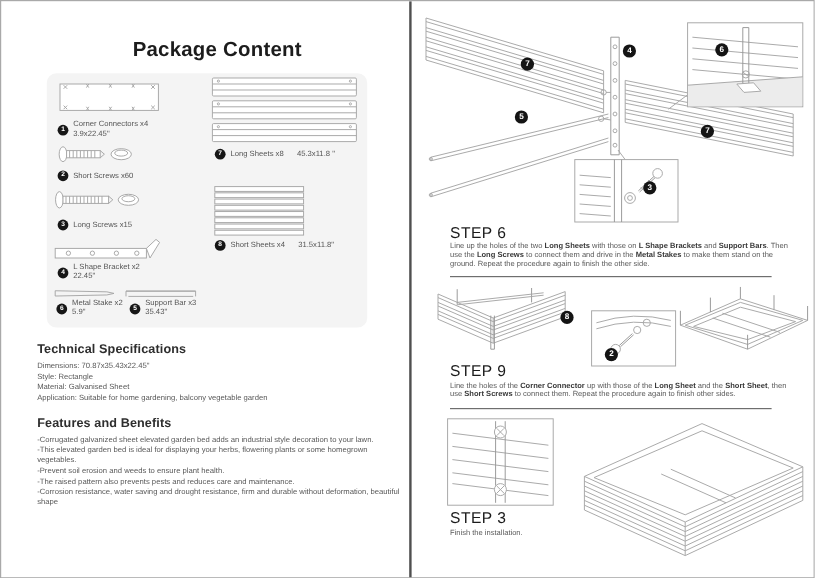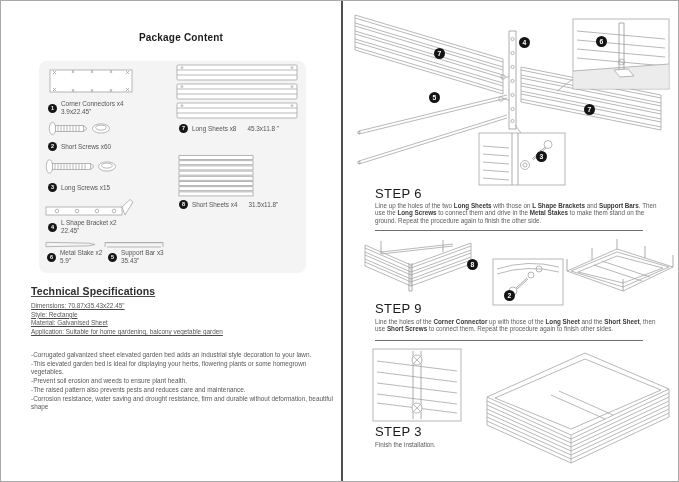--- a/index.html
+++ b/index.html
@@ -3,32 +3,32 @@
 <meta charset="utf-8">
 <style>
   html,body{margin:0;padding:0;background:#fff;}
   .page{
     position:relative;width:679px;height:482px;background:#fff;
     border:1px solid #a9a9a9;box-sizing:border-box;overflow:hidden;
     font-family:"Liberation Sans",sans-serif;color:#4a4a4a;
   }
   .abs{position:absolute;}
   
-  .title{left:30px;top:31px;width:300px;text-align:center;font-size:10px;
+  .title{left:30px;top:31px;width:300px;text-align:center;font-size:17px;
     font-weight:700;color:#1c1c1c;letter-spacing:.2px;margin:0;}
   .parts-box{left:38px;top:60px;width:267px;height:212px;background:#f4f4f4;border-radius:8px;}
   .part-row{position:absolute;display:flex;align-items:center;gap:4px;}
   .pbadge{width:9px;height:9px;border-radius:50%;background:#161616;color:#fff;
     font-size:5.5px;line-height:9px;text-align:center;font-weight:700;flex:0 0 9px;}
   .plabel,.psize{font-size:6.4px;color:#555;line-height:8px;white-space:nowrap;}
   .psize.inline{margin-left:7px;}
   .ptext{display:flex;flex-direction:column;}
   .sec-h{font-size:10.5px;font-weight:700;color:#2e2e2e;margin:0;letter-spacing:.1px;}
   .sm{font-size:6.4px;line-height:8.7px;color:#585858;margin:0;}
-  .tech{left:30px;top:284px;width:290px;text-decoration:underline;}
+  .tech{left:30px;top:284px;width:290px;}
   .tech .sm:first-of-type{margin-top:5px;}
   .feat{left:30px;top:346px;width:302px;}
   .feat .sm:first-of-type{margin-top:4px;}
   
   .center-divider{left:340px;top:0;width:2px;height:482px;background:#4f4f4f;}
   .diagram{overflow:visible;}
   .d1{left:350px;top:6px;width:326px;height:182px;}
   .d2{left:350px;top:238px;width:326px;height:72px;}
   .d3{left:350px;top:344px;width:326px;height:122px;}
   .step-h{font-size:13px;font-weight:400;color:#1a1a1a;letter-spacing:.4px;margin:0;}
@@ -167,20 +167,21 @@
 
     <div class="abs tech">
       <h2 class="sec-h">Technical Specifications</h2>
       <p class="sm">Dimensions:  70.87x35.43x22.45"</p>
       <p class="sm">Style: Rectangle</p>
       <p class="sm">Material: Galvanised Sheet</p>
       <p class="sm">Application: Suitable for home gardening, balcony vegetable garden</p>
     </div>
 
     <div class="abs feat">
+      <h2 class="sec-h">Features and Benefits</h2>
       <p class="sm">-Corrugated galvanized sheet elevated garden bed adds an industrial style decoration to your lawn.</p>
       <p class="sm">-This elevated garden bed is ideal for displaying your herbs, flowering plants or some homegrown vegetables.</p>
       <p class="sm">-Prevent soil erosion and weeds to ensure plant health.</p>
       <p class="sm">-The raised pattern also prevents pests and reduces care and maintenance.</p>
       <p class="sm">-Corrosion resistance, water saving and drought resistance, firm and durable without deformation, beautiful shape</p>
     </div>
   </section>
 
   <div class="abs center-divider"></div>
 

